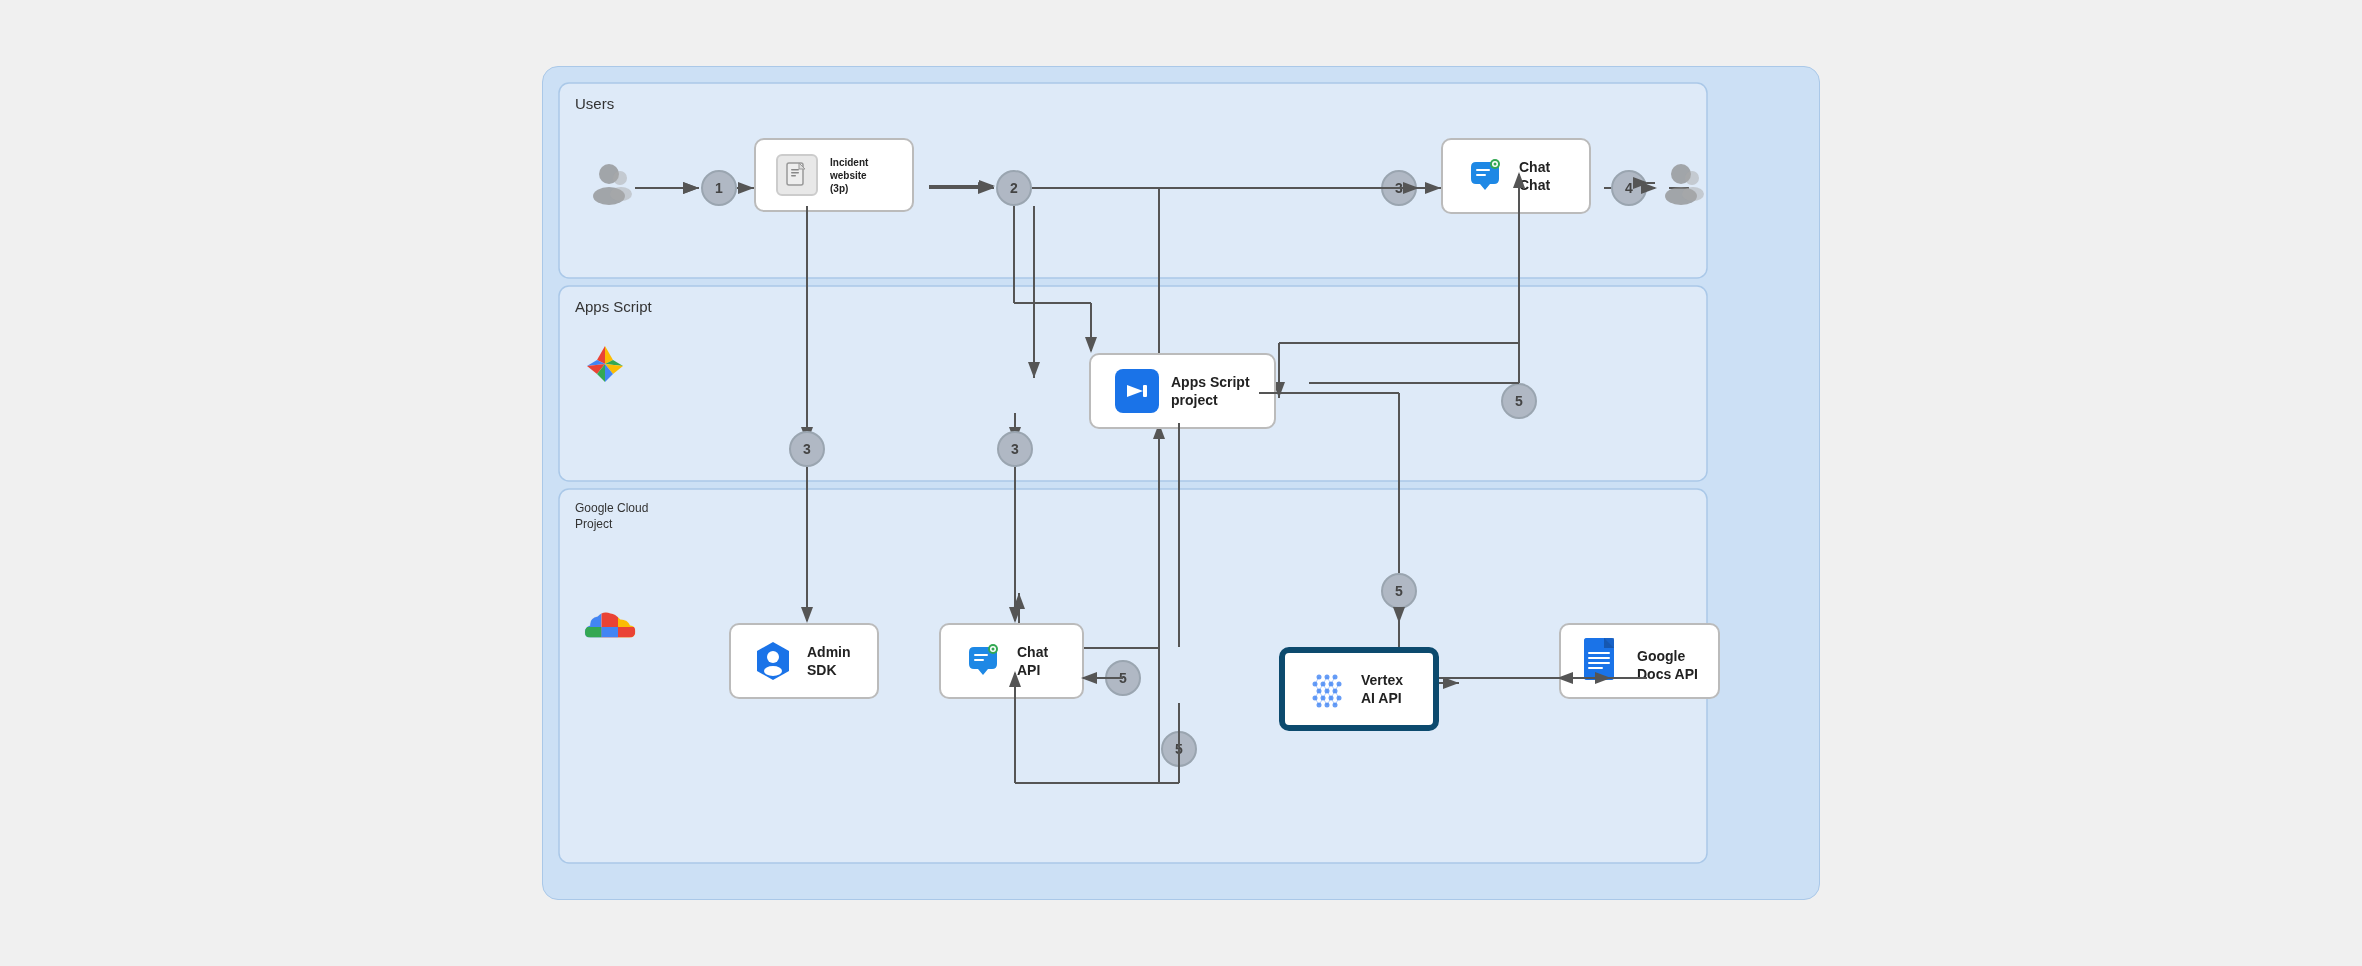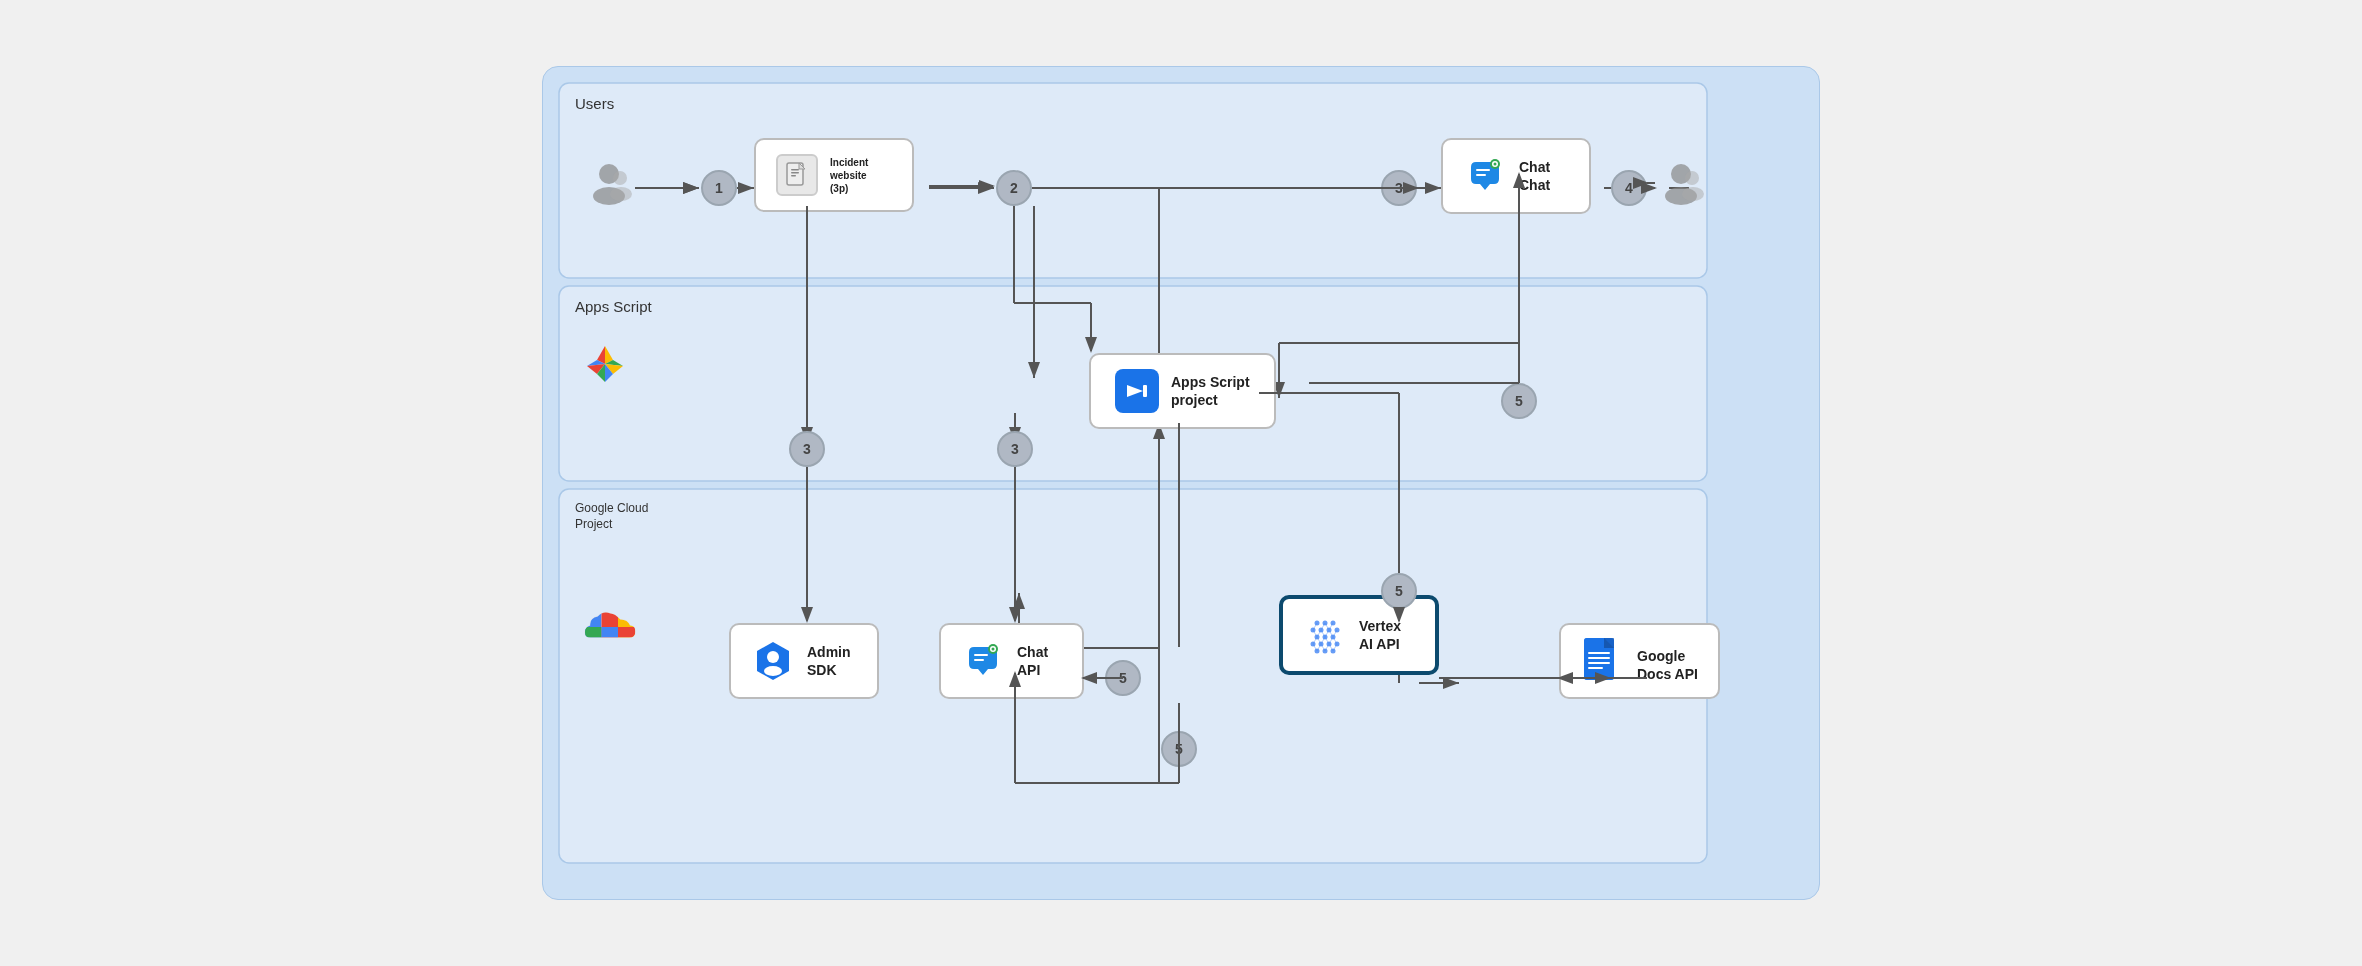--- a/index.html
+++ b/index.html
@@ -268,21 +268,21 @@
         </svg>
       </div>
       <div style="font-size:14px;font-weight:700;color:#222;line-height:1.3;">
         <div>Chat</div>
         <div>API</div>
       </div>
     </div>
 
     <div style="position:absolute;top:577px;left:546px;width:36px;height:36px;border-radius:50%;background:#b0b8c4;border:2px solid #9aa5b0;display:flex;align-items:center;justify-content:center;font-size:14px;font-weight:700;color:#444;">5</div>
 
-    <div style="position:absolute;top:512px;left:720px;background:#fff;border-radius:10px;border:4px solid #0c4a6e;display:flex;align-items:center;gap:12px;padding:14px 20px;min-width:160px;">
+    <div style="position:absolute;top:564px;left:720px;background:#fff;border-radius:10px;border:6px solid #0c4a6e;display:flex;align-items:center;gap:12px;padding:14px 20px;min-width:160px;">
       <div style="width:44px;height:44px;display:flex;align-items:center;justify-content:center;">
 
         <svg width="44" height="44" viewBox="0 0 44 44">
           <rect width="44" height="44" rx="4" fill="white"></rect>
 
           <g fill="#4285f4" opacity="0.8">
             <circle cx="14" cy="10" r="2.5"></circle>
             <circle cx="22" cy="10" r="2.5"></circle>
             <circle cx="30" cy="10" r="2.5"></circle>
             <circle cx="10" cy="17" r="2.5"></circle>

